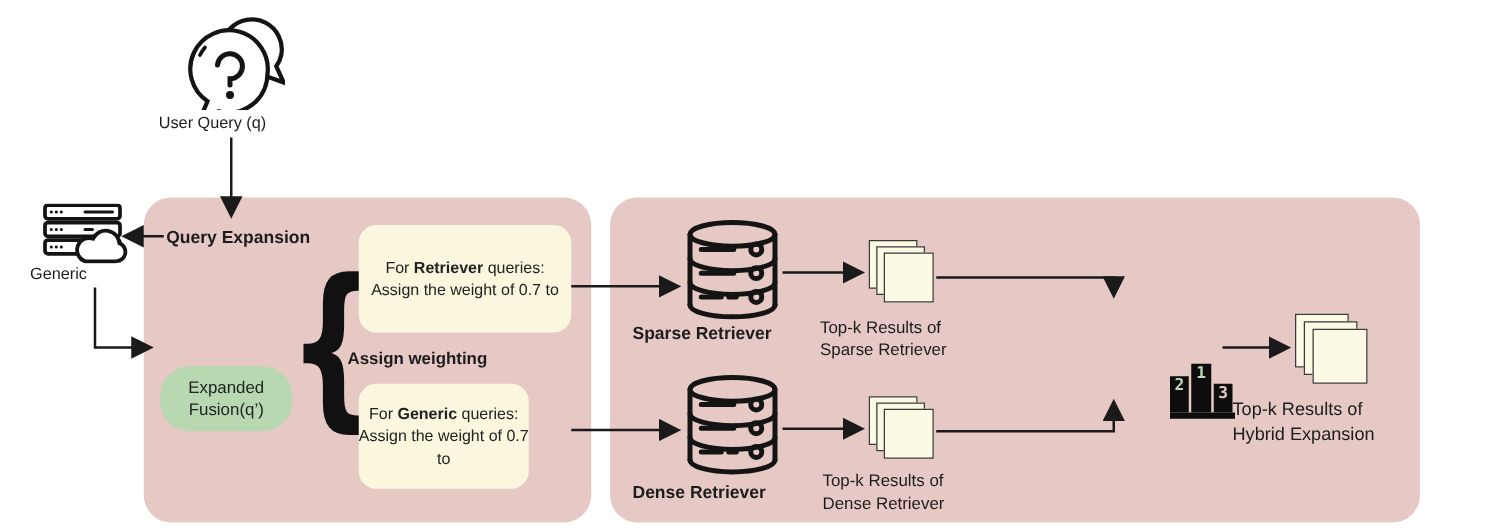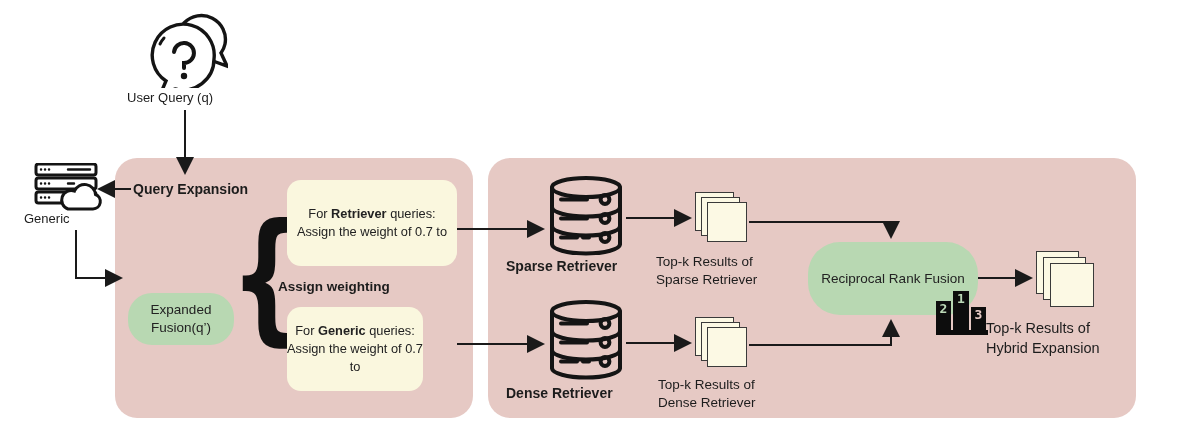--- a/index.html
+++ b/index.html
@@ -142,23 +142,20 @@
   <div class="stack" style="left:695px;top:317px;width:52px;height:50px;">
     <div class="page" style="left:0;top:0;width:37px;height:37px;"></div>
     <div class="page" style="left:6px;top:5px;width:37px;height:37px;"></div>
     <div class="page" style="left:12px;top:10px;width:38px;height:38px;"></div>
   </div>
   <div class="lbl" style="left:658px;top:376px;width:160px;font-size:13.5px;line-height:18px;">
     <div>Top-k Results of</div>
     <div>Dense Retriever</div>
   </div>
 
-  <div class="pill" style="left:808px;top:242px;width:170px;height:73px;border-radius:32px;font-size:13.5px;">
-    <div>Reciprocal Rank Fusion</div>
-  </div>
 
   <div class="podium" style="left:936px;top:291px;">
     <div class="bar" style="left:0;top:10px;width:15px;height:29px;color:#bcd9b7;">2</div>
     <div class="bar" style="left:17px;top:0;width:16px;height:39px;color:#bcd9b7;">1</div>
     <div class="bar" style="left:35px;top:16px;width:15px;height:23px;color:#e7cac5;">3</div>
     <div class="base"></div>
   </div>
 
   <div class="stack" style="left:1036px;top:251px;width:58px;height:56px;">
     <div class="page" style="left:0;top:0;width:41px;height:41px;"></div>

